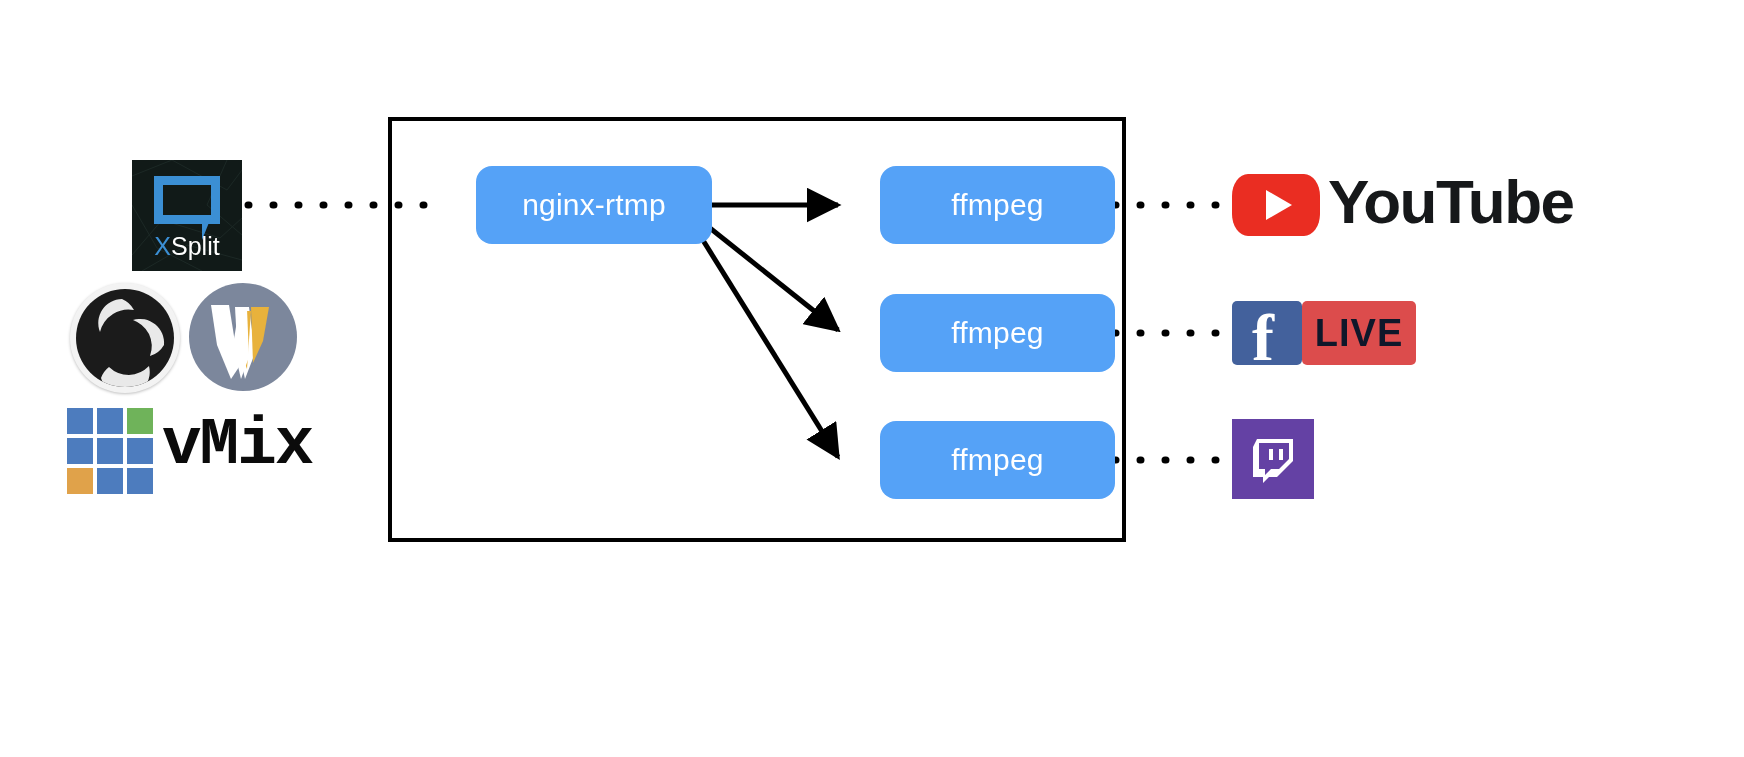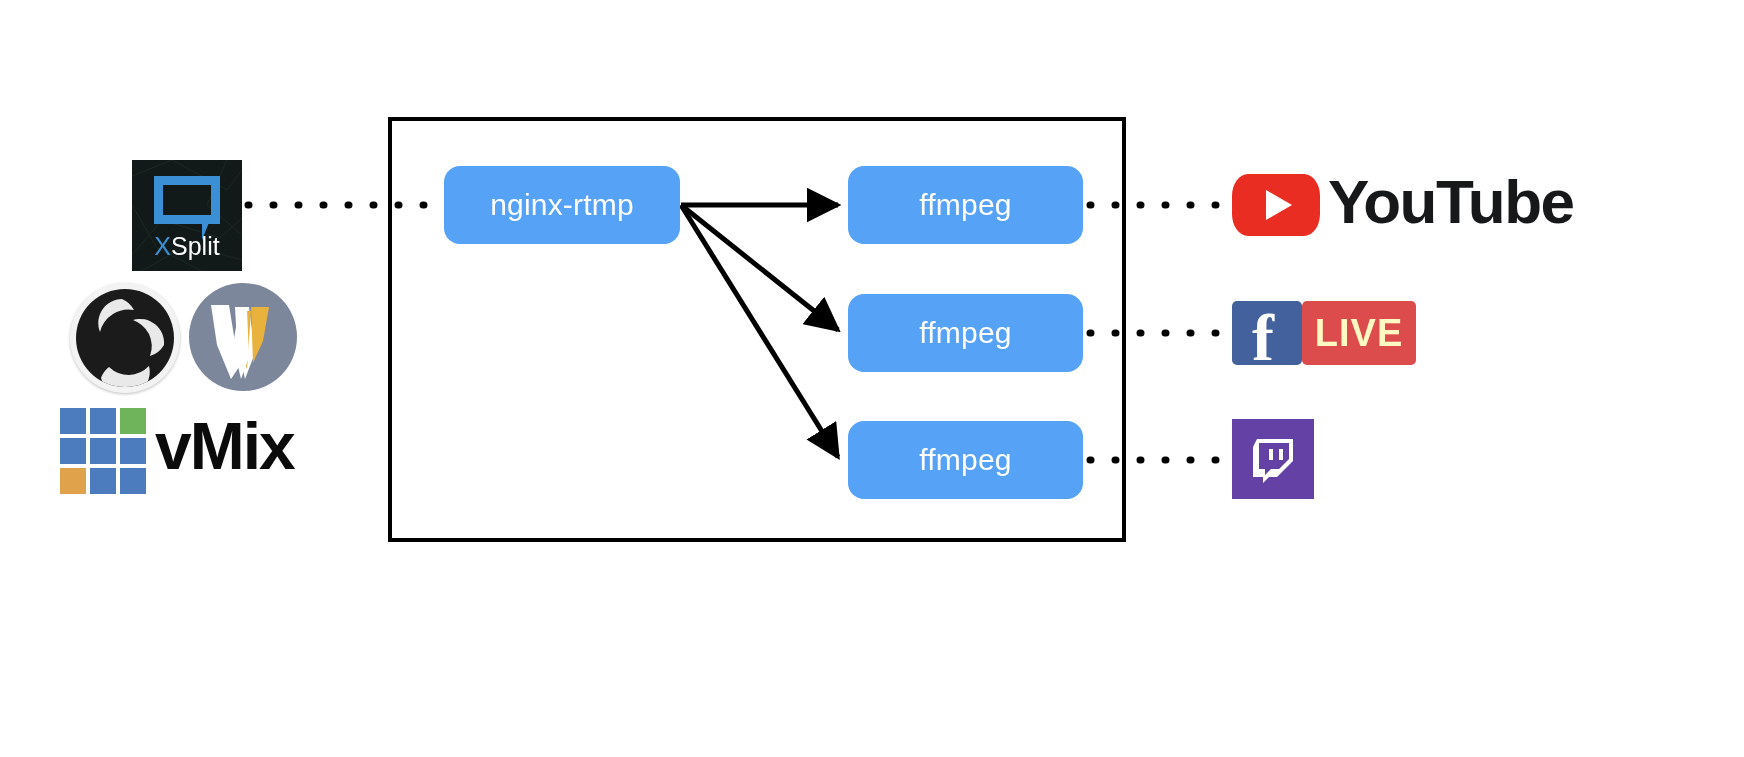--- a/index.html
+++ b/index.html
@@ -7,21 +7,21 @@
        font-family:"Liberation Sans","DejaVu Sans",sans-serif;}
   #stage{position:absolute;left:0;top:0;width:1744px;height:757px;}
 
   
   .server-box{position:absolute;left:388px;top:117px;width:738px;height:425px;
               border:4px solid #000;box-sizing:border-box;background:transparent;}
 
   
   .node{position:absolute;border-radius:16px;background:#55a2f7;color:#fff;
         display:flex;align-items:center;justify-content:center;
-        font-size:30px;letter-spacing:.2px;box-sizing:border-box;}
+        font-size:30px;letter-spacing:.2px;box-sizing:border-box;margin-left:32px;}
   #node-nginx{left:444px;top:166px;width:236px;height:78px;}
   #node-ffmpeg-1{left:848px;top:166px;width:235px;height:78px;}
   #node-ffmpeg-2{left:848px;top:294px;width:235px;height:78px;}
   #node-ffmpeg-3{left:848px;top:421px;width:235px;height:78px;}
 
   
   #edges{position:absolute;left:0;top:0;width:1744px;height:757px;
          pointer-events:none;}
 
   
@@ -44,21 +44,21 @@
   #logo-obs{left:70px;top:283px;width:110px;height:110px;border-radius:50%;
             background:#f3f3f3;box-shadow:0 1px 3px rgba(0,0,0,.25);}
   #logo-obs .disc{position:absolute;left:6px;top:6px;width:98px;height:98px;
             border-radius:50%;background:#1b1b1b;overflow:hidden;}
 
   
   #logo-wirecast{left:189px;top:283px;width:108px;height:108px;border-radius:50%;
             background:#7c879c;overflow:hidden;}
 
   
-  #logo-vmix{left:57px;top:405px;width:232px;height:92px;}
+  #logo-vmix{left:64px;top:405px;width:232px;height:92px;font-family:Liberation Mono, monospace;}
   #logo-vmix .grid{position:absolute;left:3px;top:3px;width:86px;height:86px;
             display:grid;grid-template-columns:repeat(3,26px);
             grid-template-rows:repeat(3,26px);gap:4px;}
   #logo-vmix .grid i{display:block;background:#4d7cbe;}
   #logo-vmix .grid i.green{background:#6fb35a;}
   #logo-vmix .grid i.orange{background:#e0a24a;}
   #logo-vmix .word{position:absolute;left:98px;top:8px;font-size:66px;
             font-weight:bold;line-height:1;color:#0b0b0b;letter-spacing:-2px;}
 
   
@@ -73,21 +73,21 @@
             font-weight:bold;line-height:1.05;color:#16181a;letter-spacing:-1.5px;}
 
   
   #logo-facebook{left:1232px;top:301px;width:184px;height:64px;}
   #logo-facebook .fb{position:absolute;left:0;top:0;width:70px;height:64px;
             background:#43619c;border-radius:5px;overflow:hidden;}
   #logo-facebook .fb .f{position:absolute;left:20px;top:4px;font-size:66px;
             font-weight:bold;line-height:1;color:#fff;font-family:"Liberation Serif",serif;}
   #logo-facebook .live{position:absolute;left:70px;top:0;width:114px;height:64px;
             background:#dc4c4c;border-radius:5px;display:flex;align-items:center;
-            justify-content:center;color:#fef9c3;font-size:38px;font-weight:bold;
+            justify-content:center;color:#0f172a;font-size:38px;font-weight:bold;
             letter-spacing:1px;}
 
   
   #logo-twitch{left:1232px;top:419px;width:82px;height:80px;background:#6441a4;}
   #logo-twitch .mark{position:absolute;left:17px;top:16px;width:48px;height:48px;}
 
   .vis-hidden{position:absolute;width:1px;height:1px;overflow:hidden;clip:rect(0 0 0 0);}
 </style>
 </head>
 <body>

